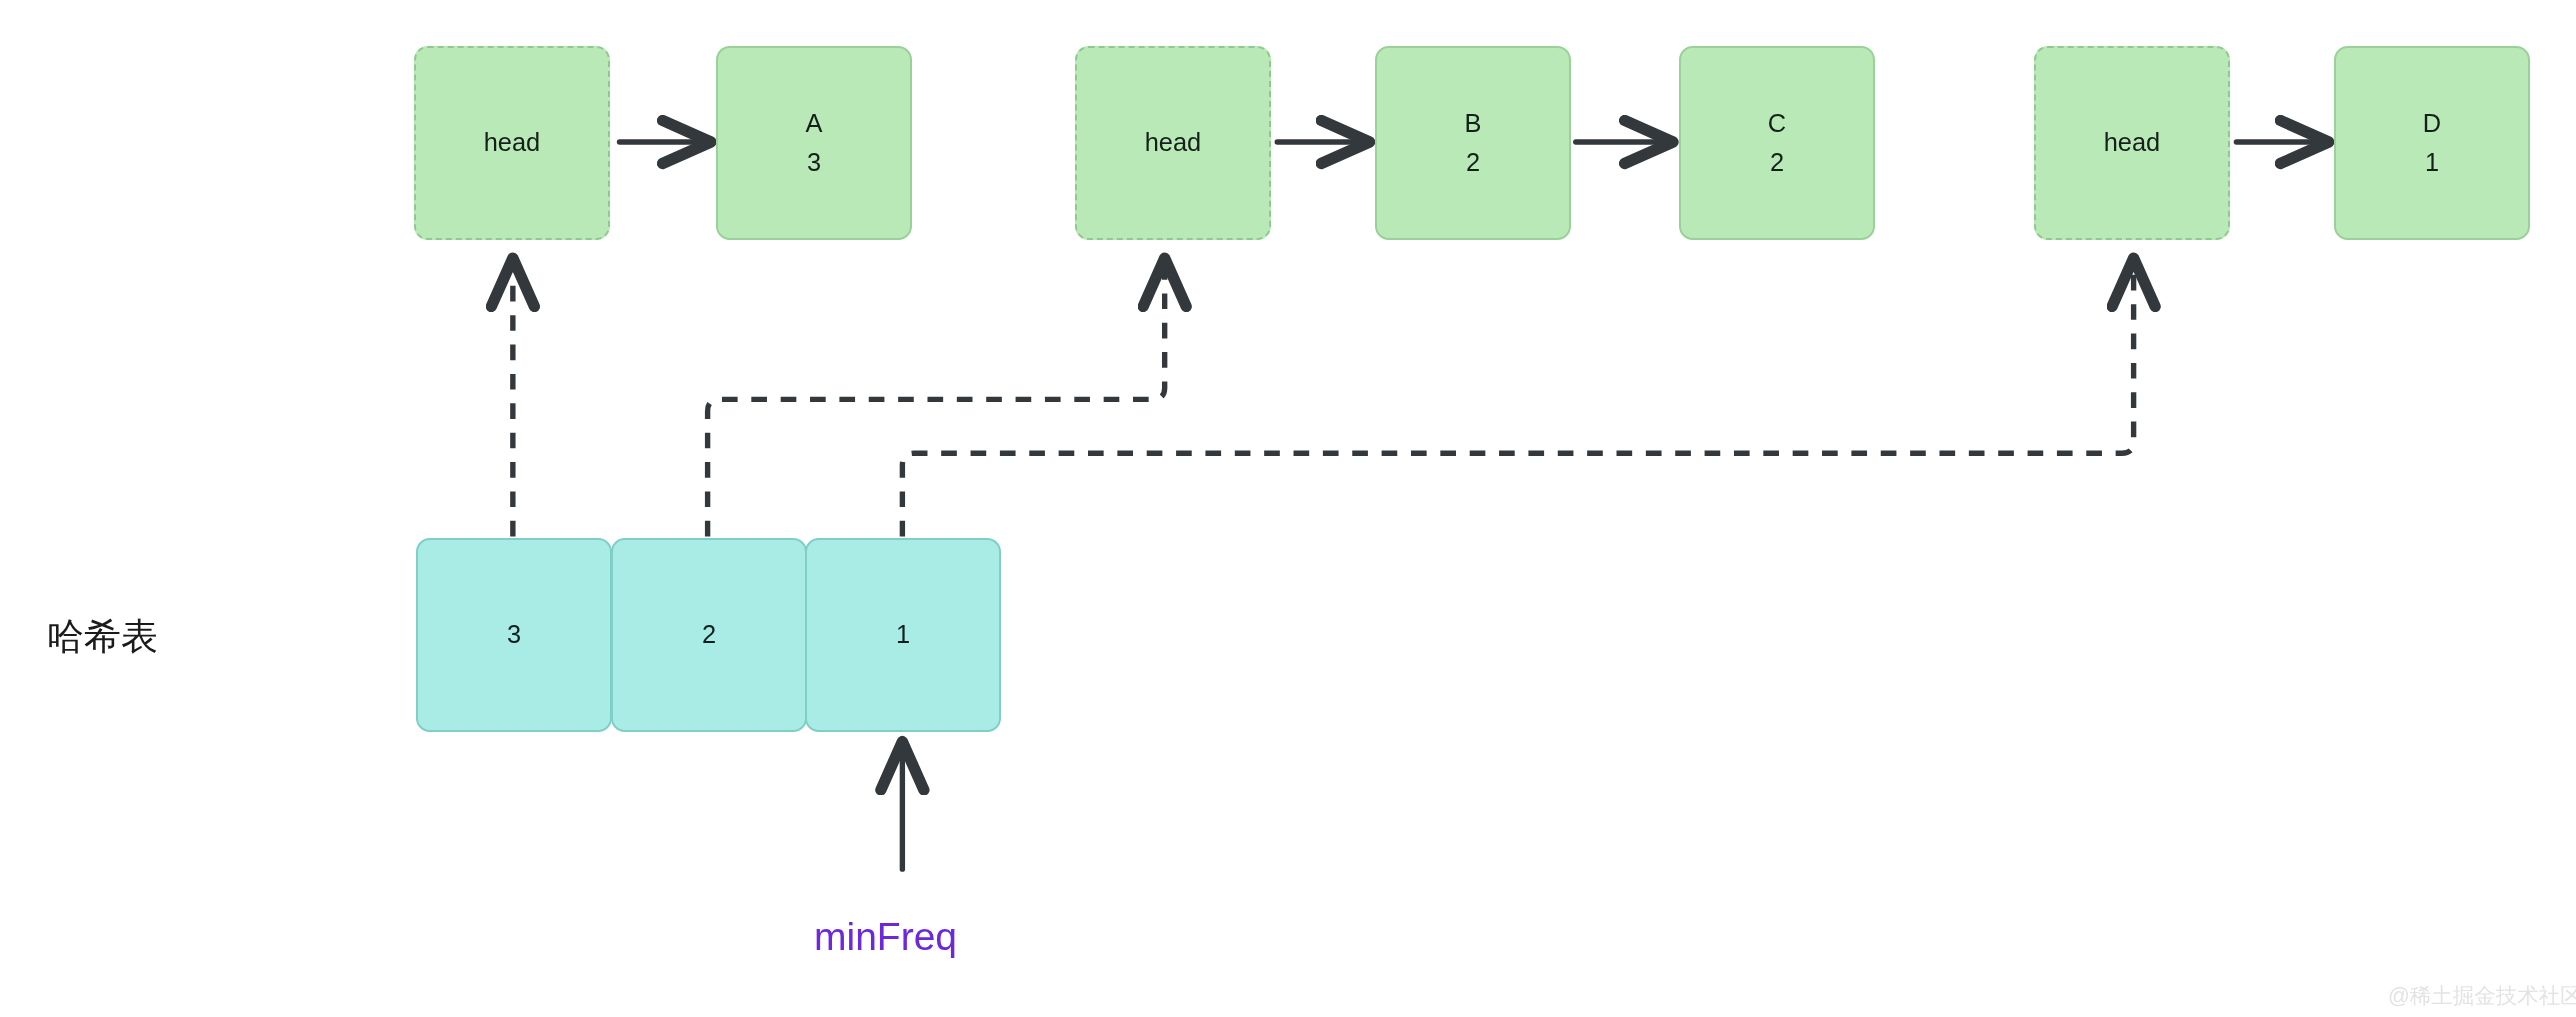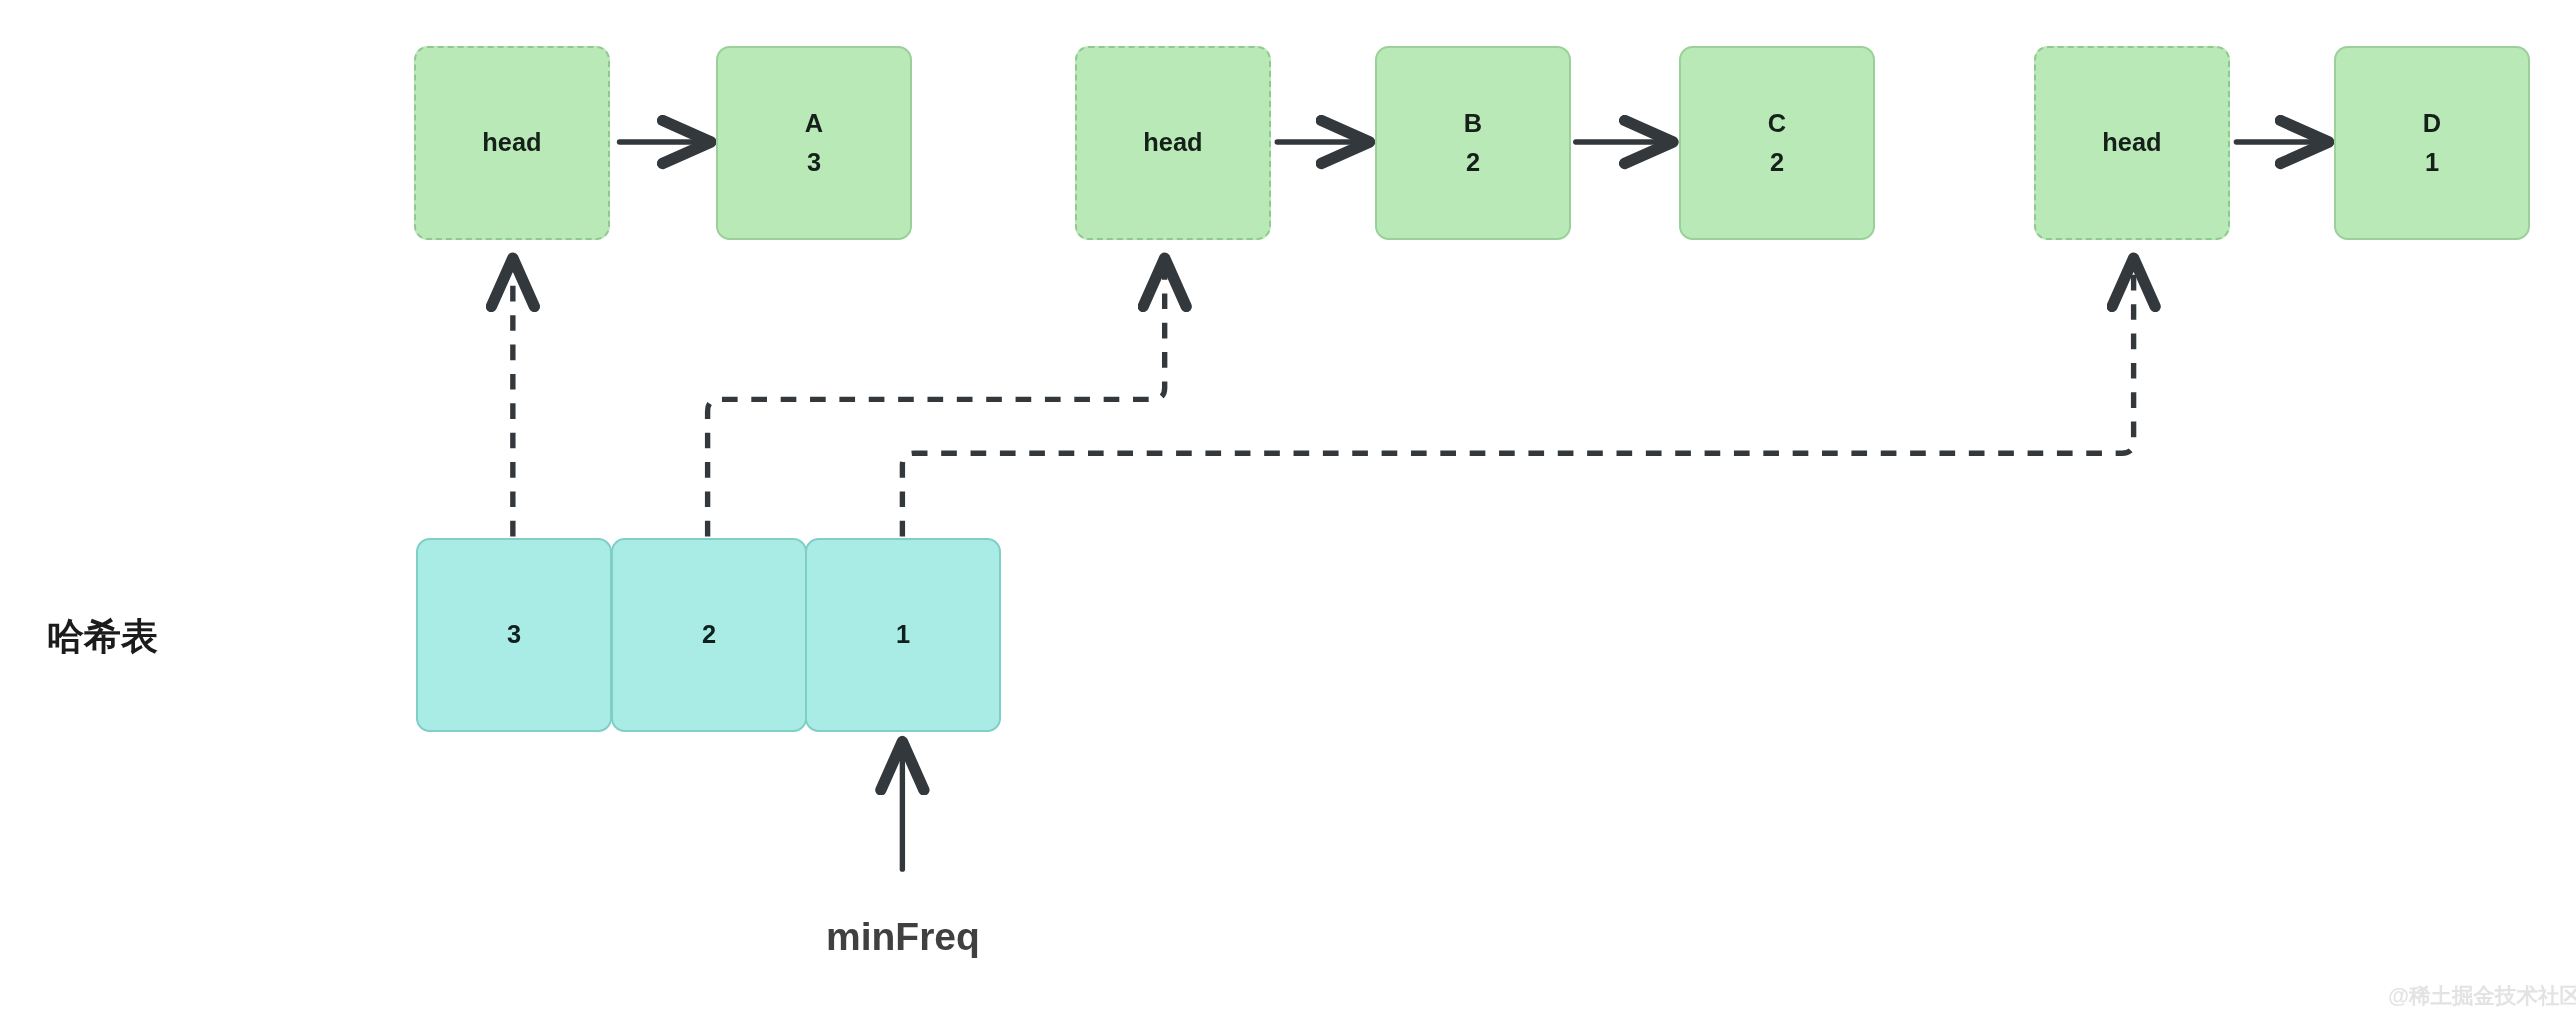--- a/index.html
+++ b/index.html
@@ -1,35 +1,35 @@
 <!DOCTYPE html>
 <html><head>
 <meta charset="utf-8">
 <style>
   html,body{margin:0;padding:0;background:#ffffff;}
   body{width:2576px;height:1018px;position:relative;overflow:hidden;
        font-family:"Liberation Sans","DejaVu Sans",sans-serif;}
-  #stage{position:absolute;left:0;top:0;width:2576px;height:1018px;font-weight:bold;}
+  #stage{position:absolute;left:0;top:0;width:2576px;height:1018px;}
   #wires{position:absolute;left:0;top:0;width:2576px;height:1018px;pointer-events:none;}
 
   .node{position:absolute;box-sizing:border-box;border-radius:13.7px;
         display:flex;flex-direction:column;align-items:center;justify-content:center;
         color:#16201a;text-align:center;line-height:1.55;}
   .green{background:#b8e9b6;border:2px solid #9bd09a;}
   .green.dashed{border:2px dashed #8fc98f;}
   .cyan{background:#a9ece5;border:2px solid #7fcfc6;border-radius:13.7px;}
 
   .node .lbl{font-size:25.4px;}
   .node .lbl2{font-size:25.4px;}
   .head .lbl{font-size:25.4px;}
   .cyan .lbl{font-size:25.4px;color:#10201e;}
 
   .side-label{position:absolute;font-size:37px;color:#1b1b1b;
               font-family:"Liberation Sans","DejaVu Sans",sans-serif;white-space:nowrap;}
-  .minfreq-label{position:absolute;font-size:39px;color:#404040;white-space:nowrap;margin-left:12px;}
+  .minfreq-label{position:absolute;font-size:39px;color:#6d28d9;white-space:nowrap;}
   .watermark{position:absolute;font-size:21.5px;color:#e3e3e3;white-space:nowrap;}
 </style>
 </head>
 <body>
 
 <div id="stage">
 
   <svg id="wires" viewBox="0 0 2632 1040" xmlns="http://www.w3.org/2000/svg">
     <defs>
       <marker id="ah" markerWidth="12" markerHeight="12" refX="9.2" refY="5" orient="auto" markerUnits="strokeWidth">

